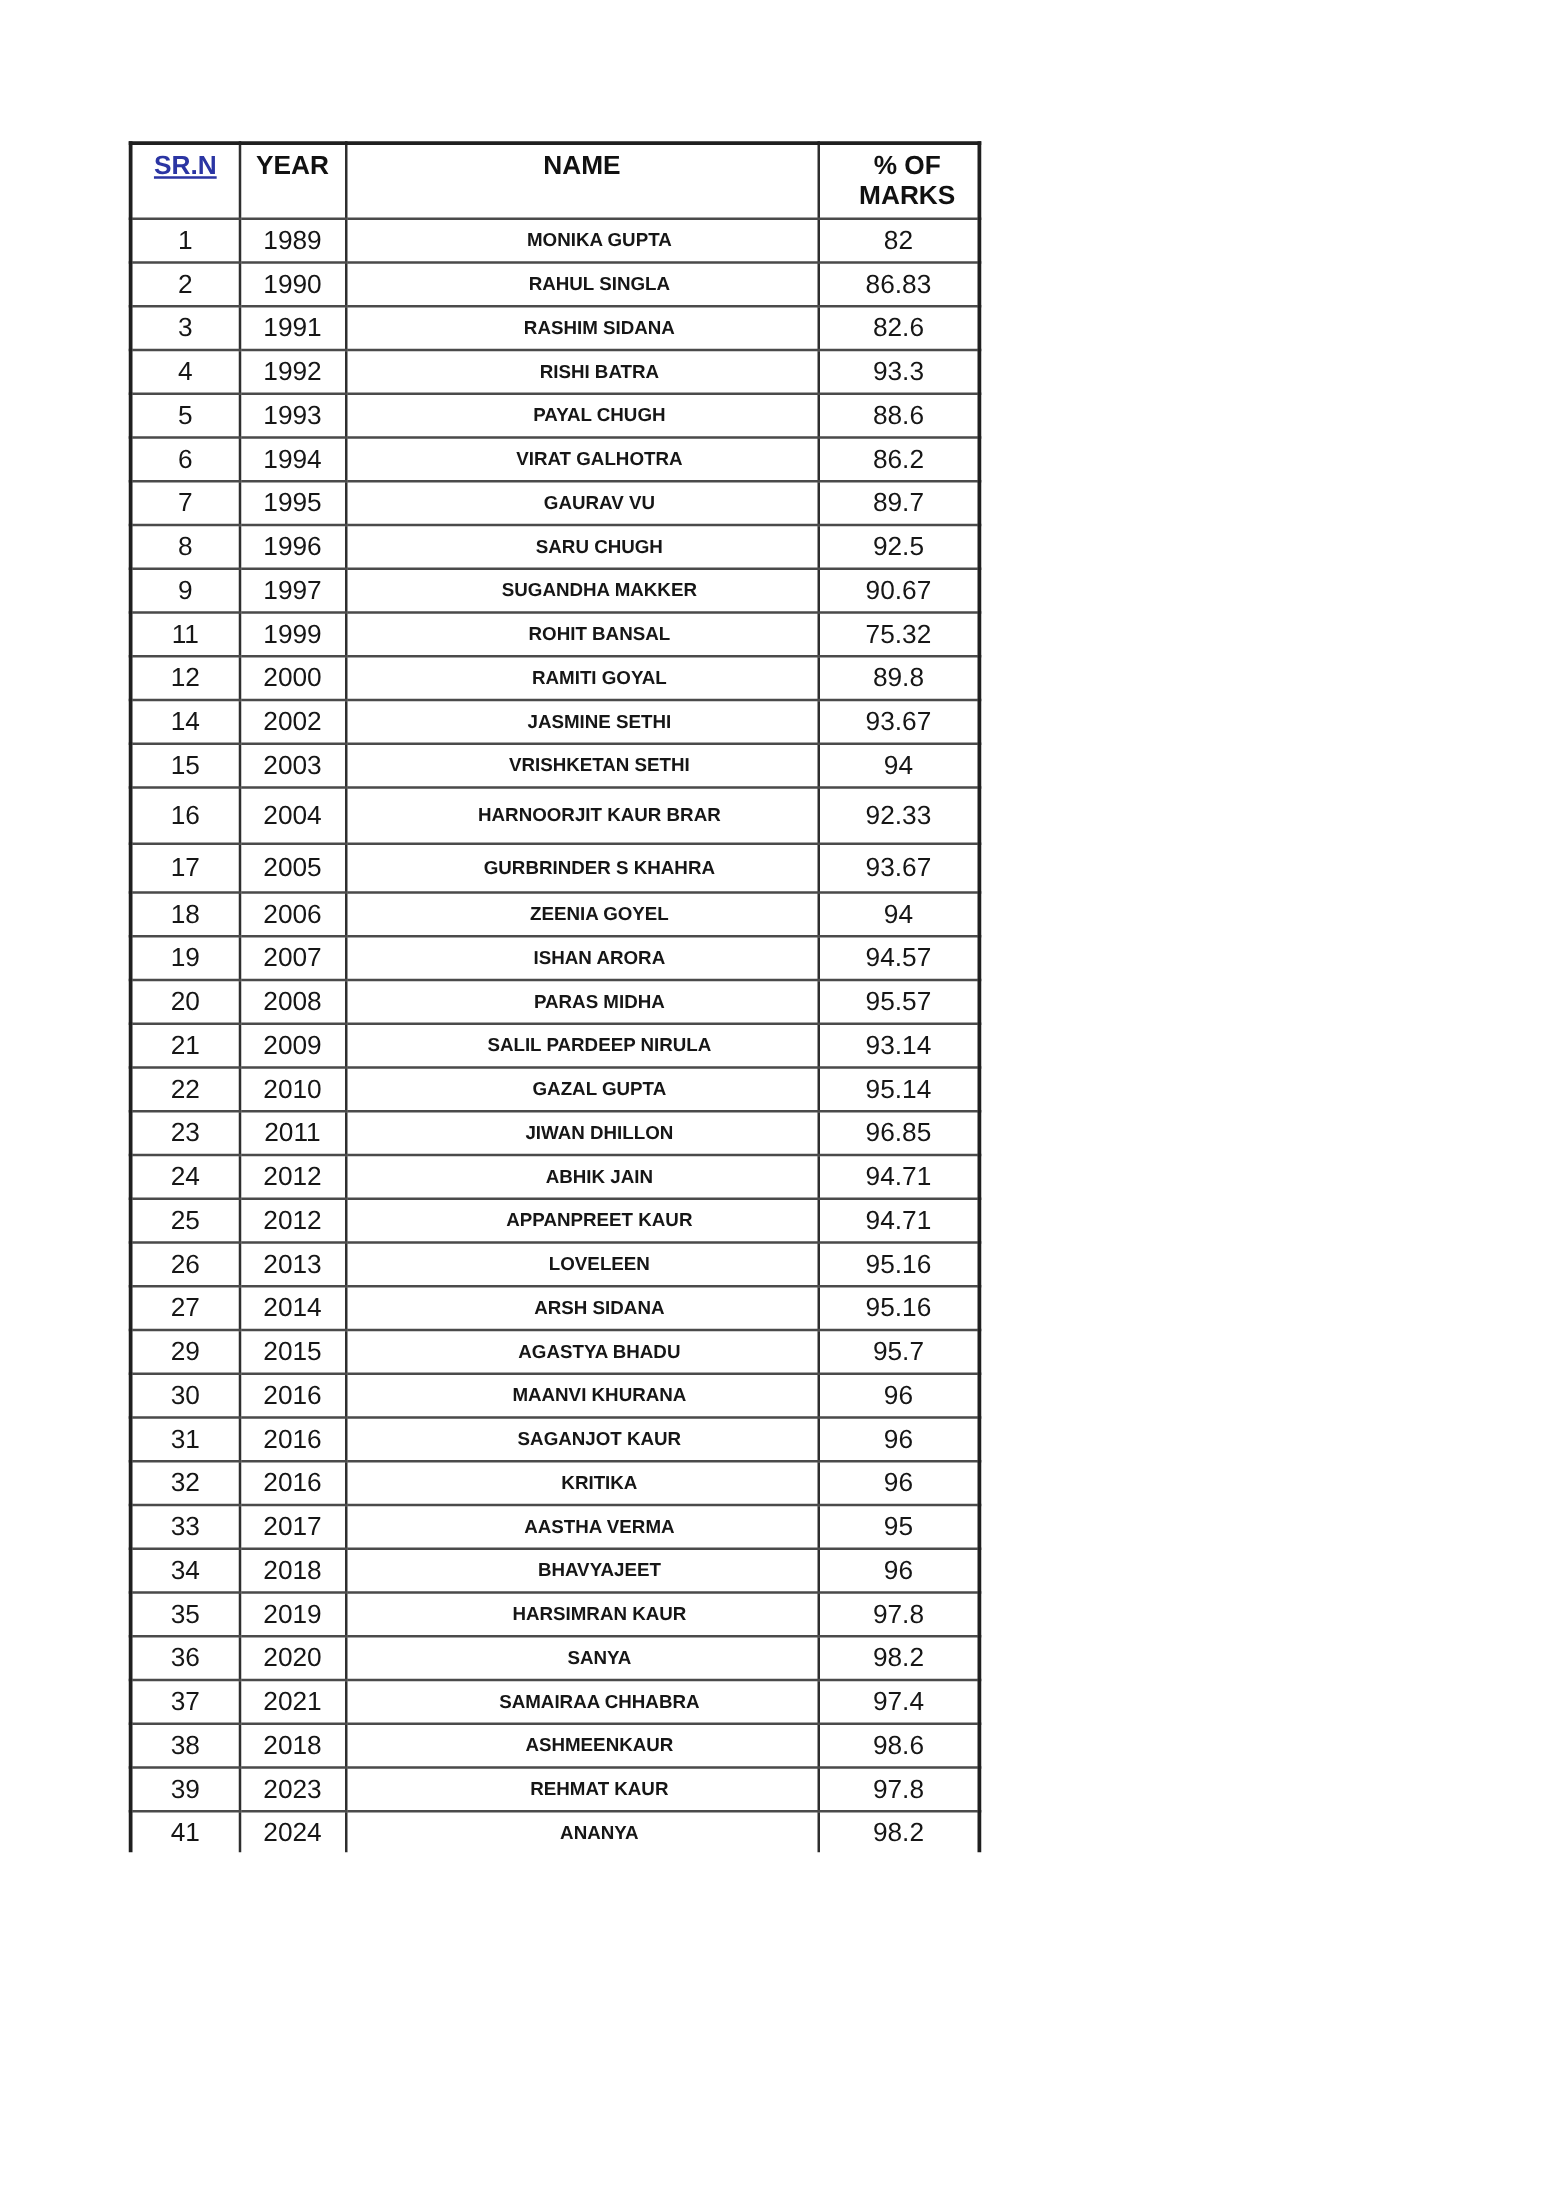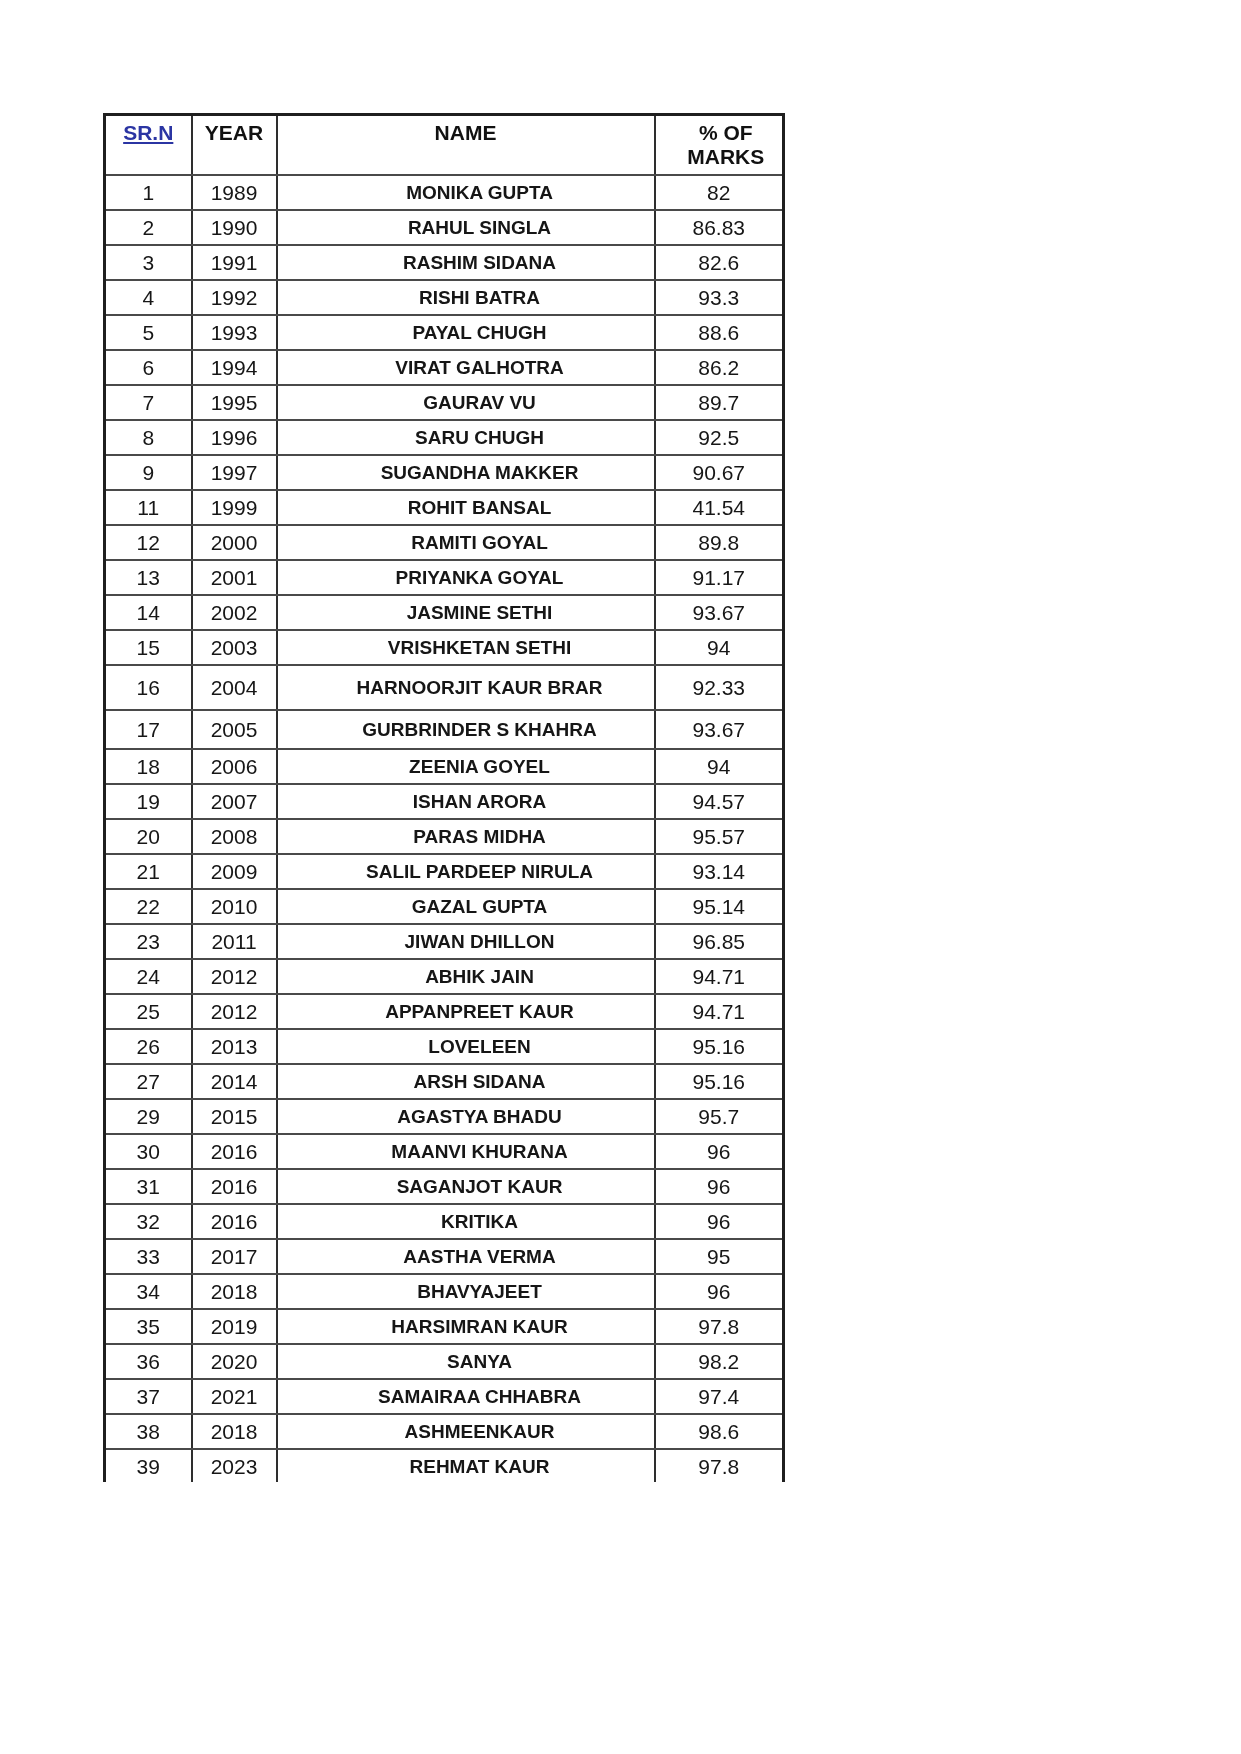--- a/index.html
+++ b/index.html
@@ -54,21 +54,21 @@
     height: 33px;
     text-align: center;
     vertical-align: middle;
     font-size: 21px;
     color: #161616;
     padding: 0 4px;
     white-space: nowrap;
   }
   td.name-cell {
     font-weight: bold;
-    font-size: 19px;
+    font-size: 15px;
     letter-spacing: 0px;
     padding-left: 32px;
   }
   tr.row-tall td { height: 43px; }
   tr.row-med  td { height: 37px; }
 </style>
 </head>
 <body>
 
 <div class="sheet">
@@ -139,33 +139,27 @@
         <tr>
           <td class="sr-cell">9</td>
           <td class="year-cell">1997</td>
           <td class="name-cell">SUGANDHA MAKKER</td>
           <td class="marks-cell">90.67</td>
         </tr>
         <tr>
           <td class="sr-cell">11</td>
           <td class="year-cell">1999</td>
           <td class="name-cell">ROHIT BANSAL</td>
-          <td class="marks-cell">41.54</td>
+          <td class="marks-cell">75.32</td>
         </tr>
         <tr>
           <td class="sr-cell">12</td>
           <td class="year-cell">2000</td>
           <td class="name-cell">RAMITI GOYAL</td>
           <td class="marks-cell">89.8</td>
-        </tr>
-        <tr>
-          <td class="sr-cell">13</td>
-          <td class="year-cell">2001</td>
-          <td class="name-cell">PRIYANKA GOYAL</td>
-          <td class="marks-cell">91.17</td>
         </tr>
         <tr>
           <td class="sr-cell">14</td>
           <td class="year-cell">2002</td>
           <td class="name-cell">JASMINE SETHI</td>
           <td class="marks-cell">93.67</td>
         </tr>
         <tr>
           <td class="sr-cell">15</td>
           <td class="year-cell">2003</td>

